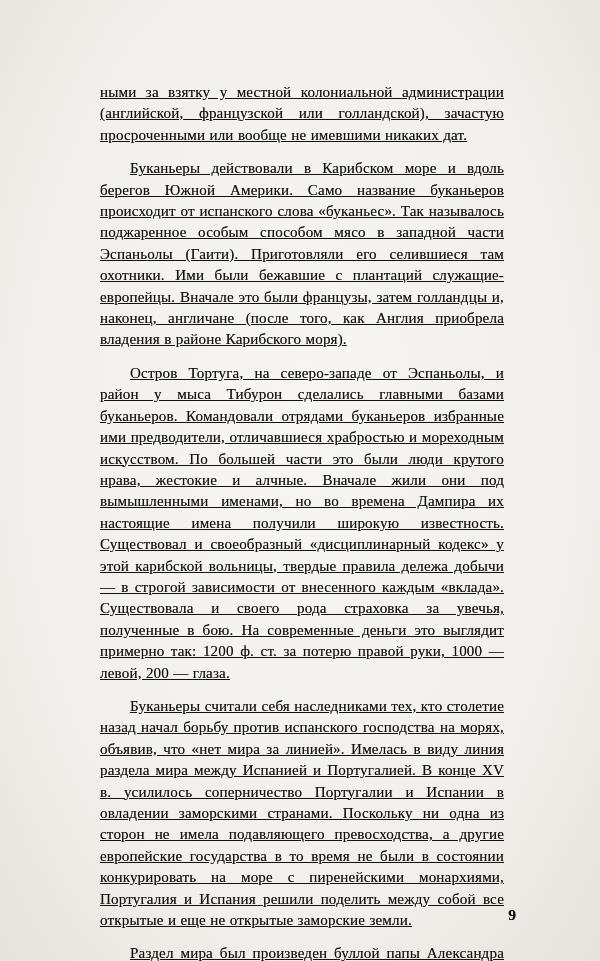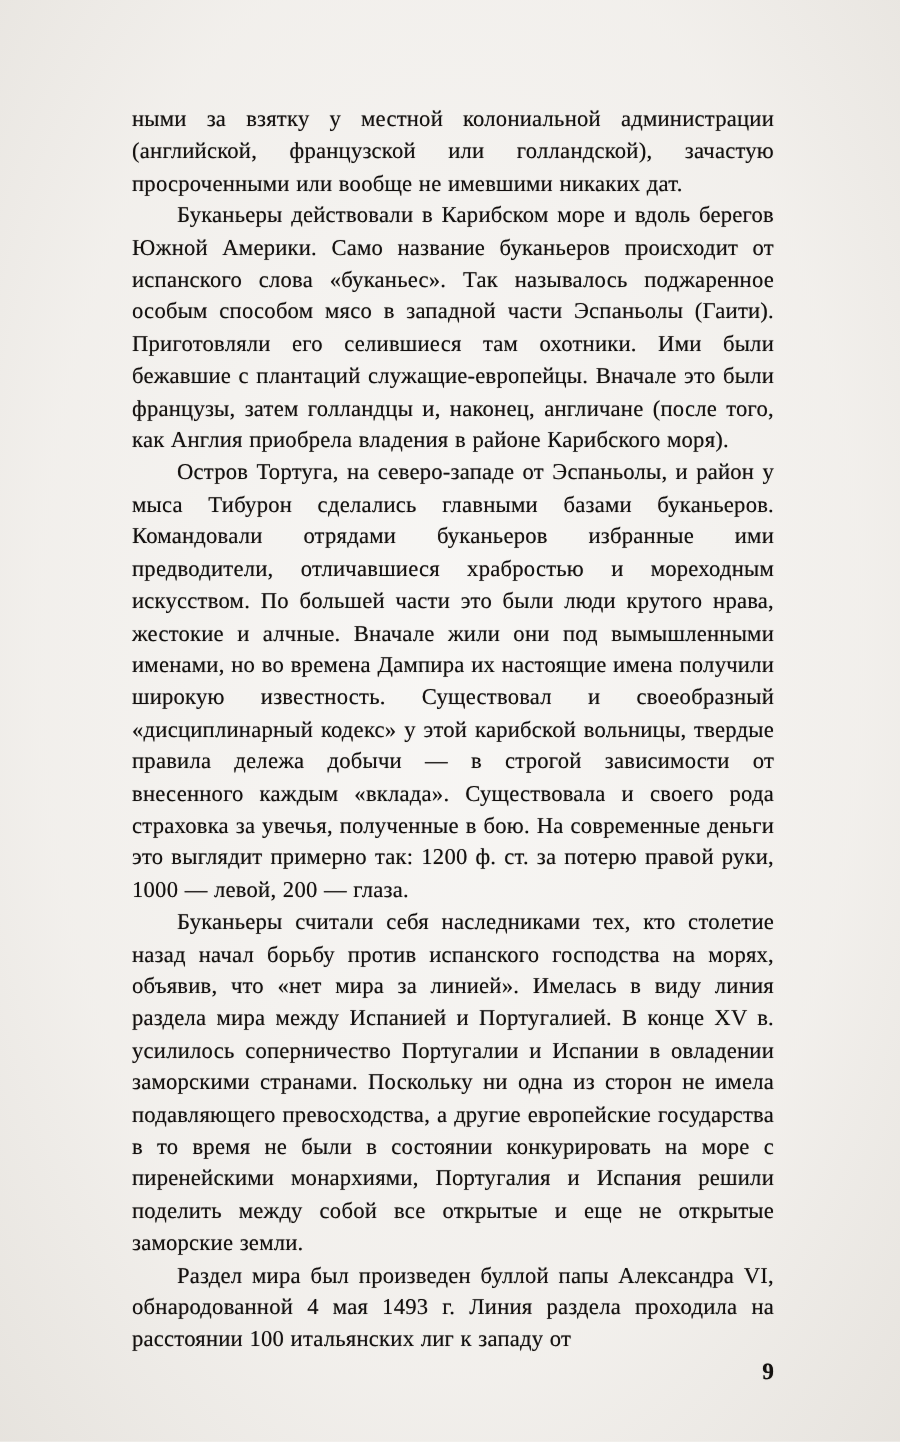--- a/index.html
+++ b/index.html
@@ -28,29 +28,30 @@
       radial-gradient(ellipse at 50% 45%, rgba(255,255,255,0.35) 0%, rgba(235,231,226,0.25) 65%, rgba(214,209,201,0.45) 100%);
     pointer-events: none;
   }
   .text-column {
     position: absolute;
     left: 88px;
     top: 70px;
     width: 428px;
   }
   p.para {
-    margin: 0;
+    margin: 12px;
     font-size: 15.1px;
     line-height: 21.4px;
     text-align: justify;
     text-justify: inter-word;
     color: #14110f;
     letter-spacing: 0.15px;
     word-spacing: 0.4px;
     text-shadow: 0 0 0.6px rgba(20,16,14,0.55);
+    text-decoration: underline;
   }
   p.para.indent {
     text-indent: 30px;
   }
   .page-number {
     position: absolute;
     right: 84px;
     bottom: 37px;
     font-size: 15.6px;
     font-weight: bold;

